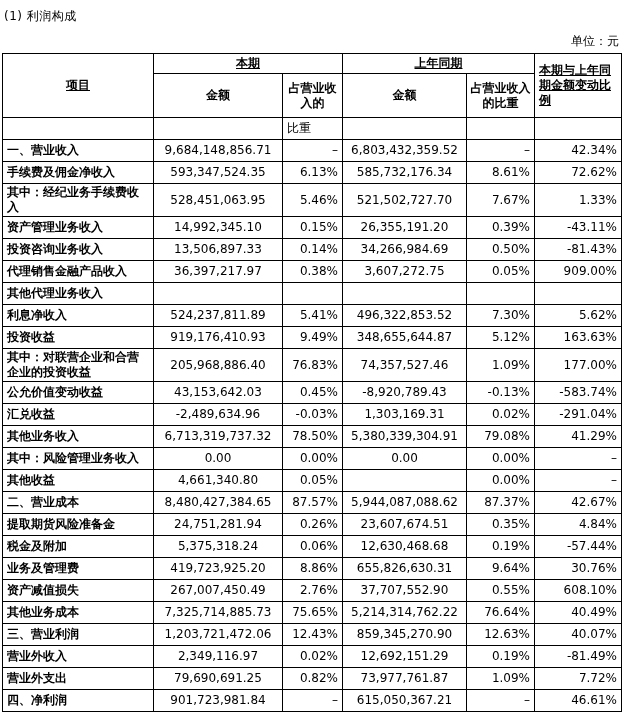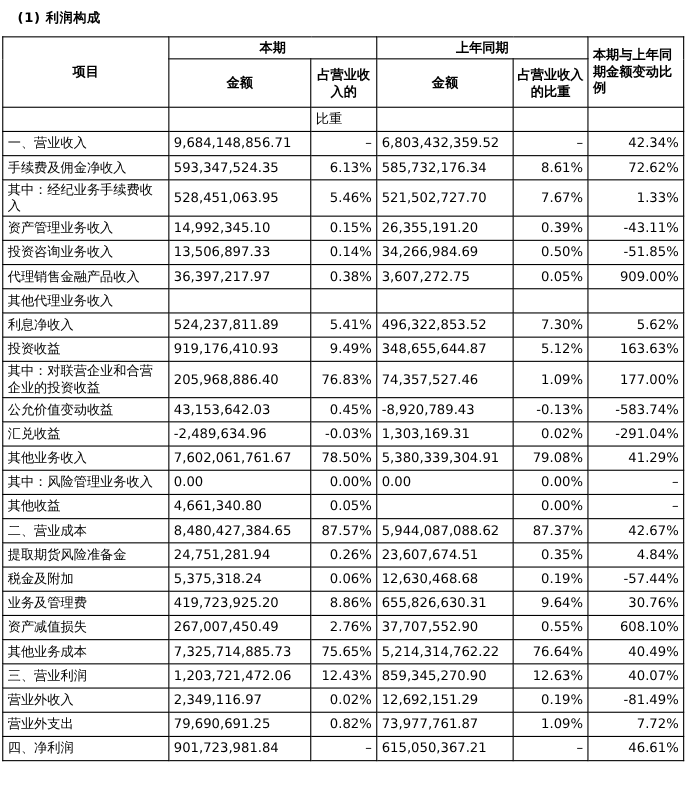--- a/index.html
+++ b/index.html
@@ -10,22 +10,22 @@
     color: #000;
   }
   .page {
     width: 623px; height: 719px;
     overflow: hidden;
     background: #fff;
     padding-top: 6px;
   }
   .doc-title {
     font-size: 12px;
-    font-weight: bold;
-    margin: 2px 0 8px 16px;
+    font-weight: normal;
+    margin: 2px 0 8px 4px;
     letter-spacing: 0.5px;
   }
   .unit-label {
     font-size: 12px;
     text-align: right;
     margin: 0 4px 3px 0;
   }
   table.profit-table {
     width: 619px;
     margin: 0 2px;
@@ -38,37 +38,38 @@
     border: 1px solid #000;
     vertical-align: middle;
     word-break: break-all;
     overflow: hidden;
   }
   th {
     font-weight: bold;
     text-align: center;
     padding: 2px 3px;
   }
-  thead tr.h1 th { height: 20px; }
+  thead tr.h1 th { height: 20px; text-decoration: underline; }
   thead tr.h2 th { height: 44px; }
   th.change-h { text-align: left; padding-left: 4px; }
   td { height: 22px; padding: 1px 4px; }
-  td.item { text-align: left; }
+  td.item { text-align: left; font-weight: bold; }
   td.indent { }
-  td.amt { text-align: left; }
+  td.amt { text-align: center; }
   td.pct, td.chg { text-align: right; }
   td.center { }
 </style>
 </head>
 <body>
 
 <div class="page">
 
   <div class="doc-title">(1) 利润构成</div>
 
+  <div class="unit-label">单位：元</div>
 
   <table class="profit-table">
     <colgroup>
       <col style="width:151px">
       <col style="width:129px">
       <col style="width:60px">
       <col style="width:124px">
       <col style="width:68px">
       <col style="width:87px">
     </colgroup>
@@ -127,21 +128,21 @@
           <td class="amt">26,355,191.20</td>
           <td class="pct">0.39%</td>
           <td class="chg">-43.11%</td>
         </tr>
         <tr>
           <td class="item indent">投资咨询业务收入</td>
           <td class="amt">13,506,897.33</td>
           <td class="pct">0.14%</td>
           <td class="amt">34,266,984.69</td>
           <td class="pct">0.50%</td>
-          <td class="chg">-51.85%</td>
+          <td class="chg">-81.43%</td>
         </tr>
         <tr>
           <td class="item indent">代理销售金融产品收入</td>
           <td class="amt">36,397,217.97</td>
           <td class="pct">0.38%</td>
           <td class="amt">3,607,272.75</td>
           <td class="pct">0.05%</td>
           <td class="chg">909.00%</td>
         </tr>
         <tr>
@@ -187,21 +188,21 @@
         <tr>
           <td class="item">汇兑收益</td>
           <td class="amt">-2,489,634.96</td>
           <td class="pct">-0.03%</td>
           <td class="amt">1,303,169.31</td>
           <td class="pct">0.02%</td>
           <td class="chg">-291.04%</td>
         </tr>
         <tr>
           <td class="item">其他业务收入</td>
-          <td class="amt">7,602,061,761.67</td>
+          <td class="amt">6,713,319,737.32</td>
           <td class="pct">78.50%</td>
           <td class="amt">5,380,339,304.91</td>
           <td class="pct">79.08%</td>
           <td class="chg">41.29%</td>
         </tr>
         <tr>
           <td class="item">其中：风险管理业务收入</td>
           <td class="amt">0.00</td>
           <td class="pct">0.00%</td>
           <td class="amt">0.00</td>

